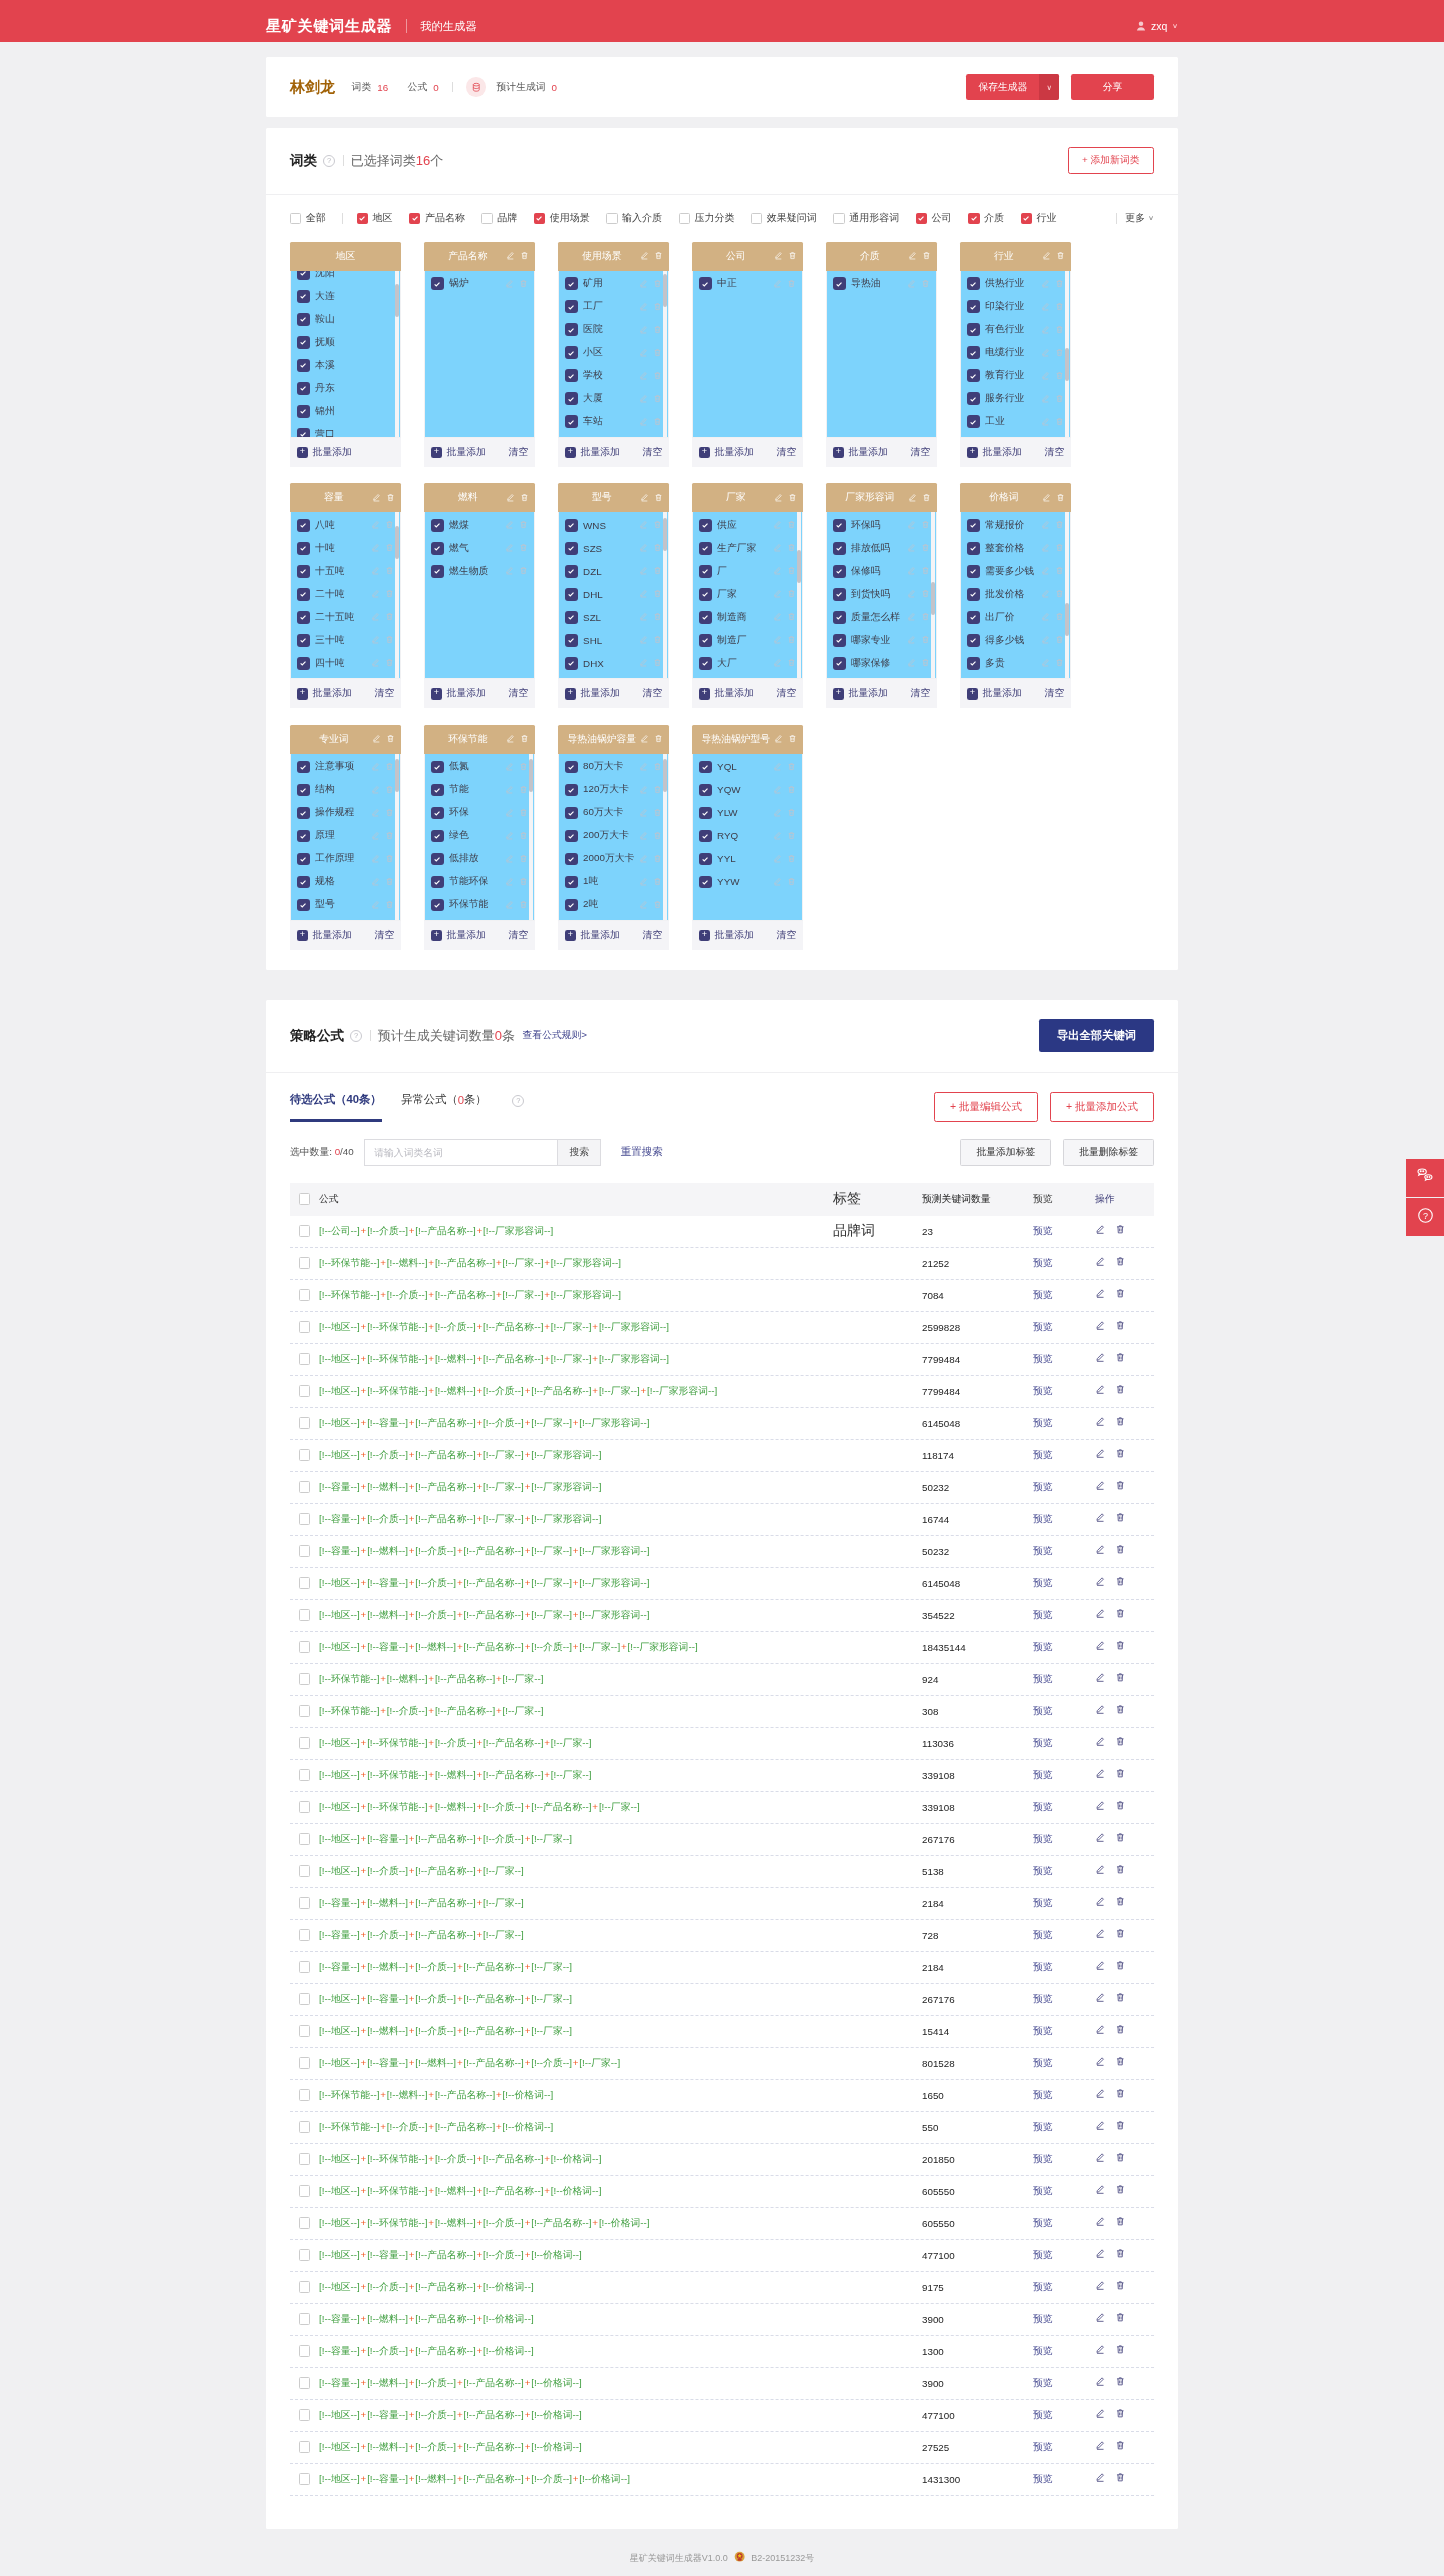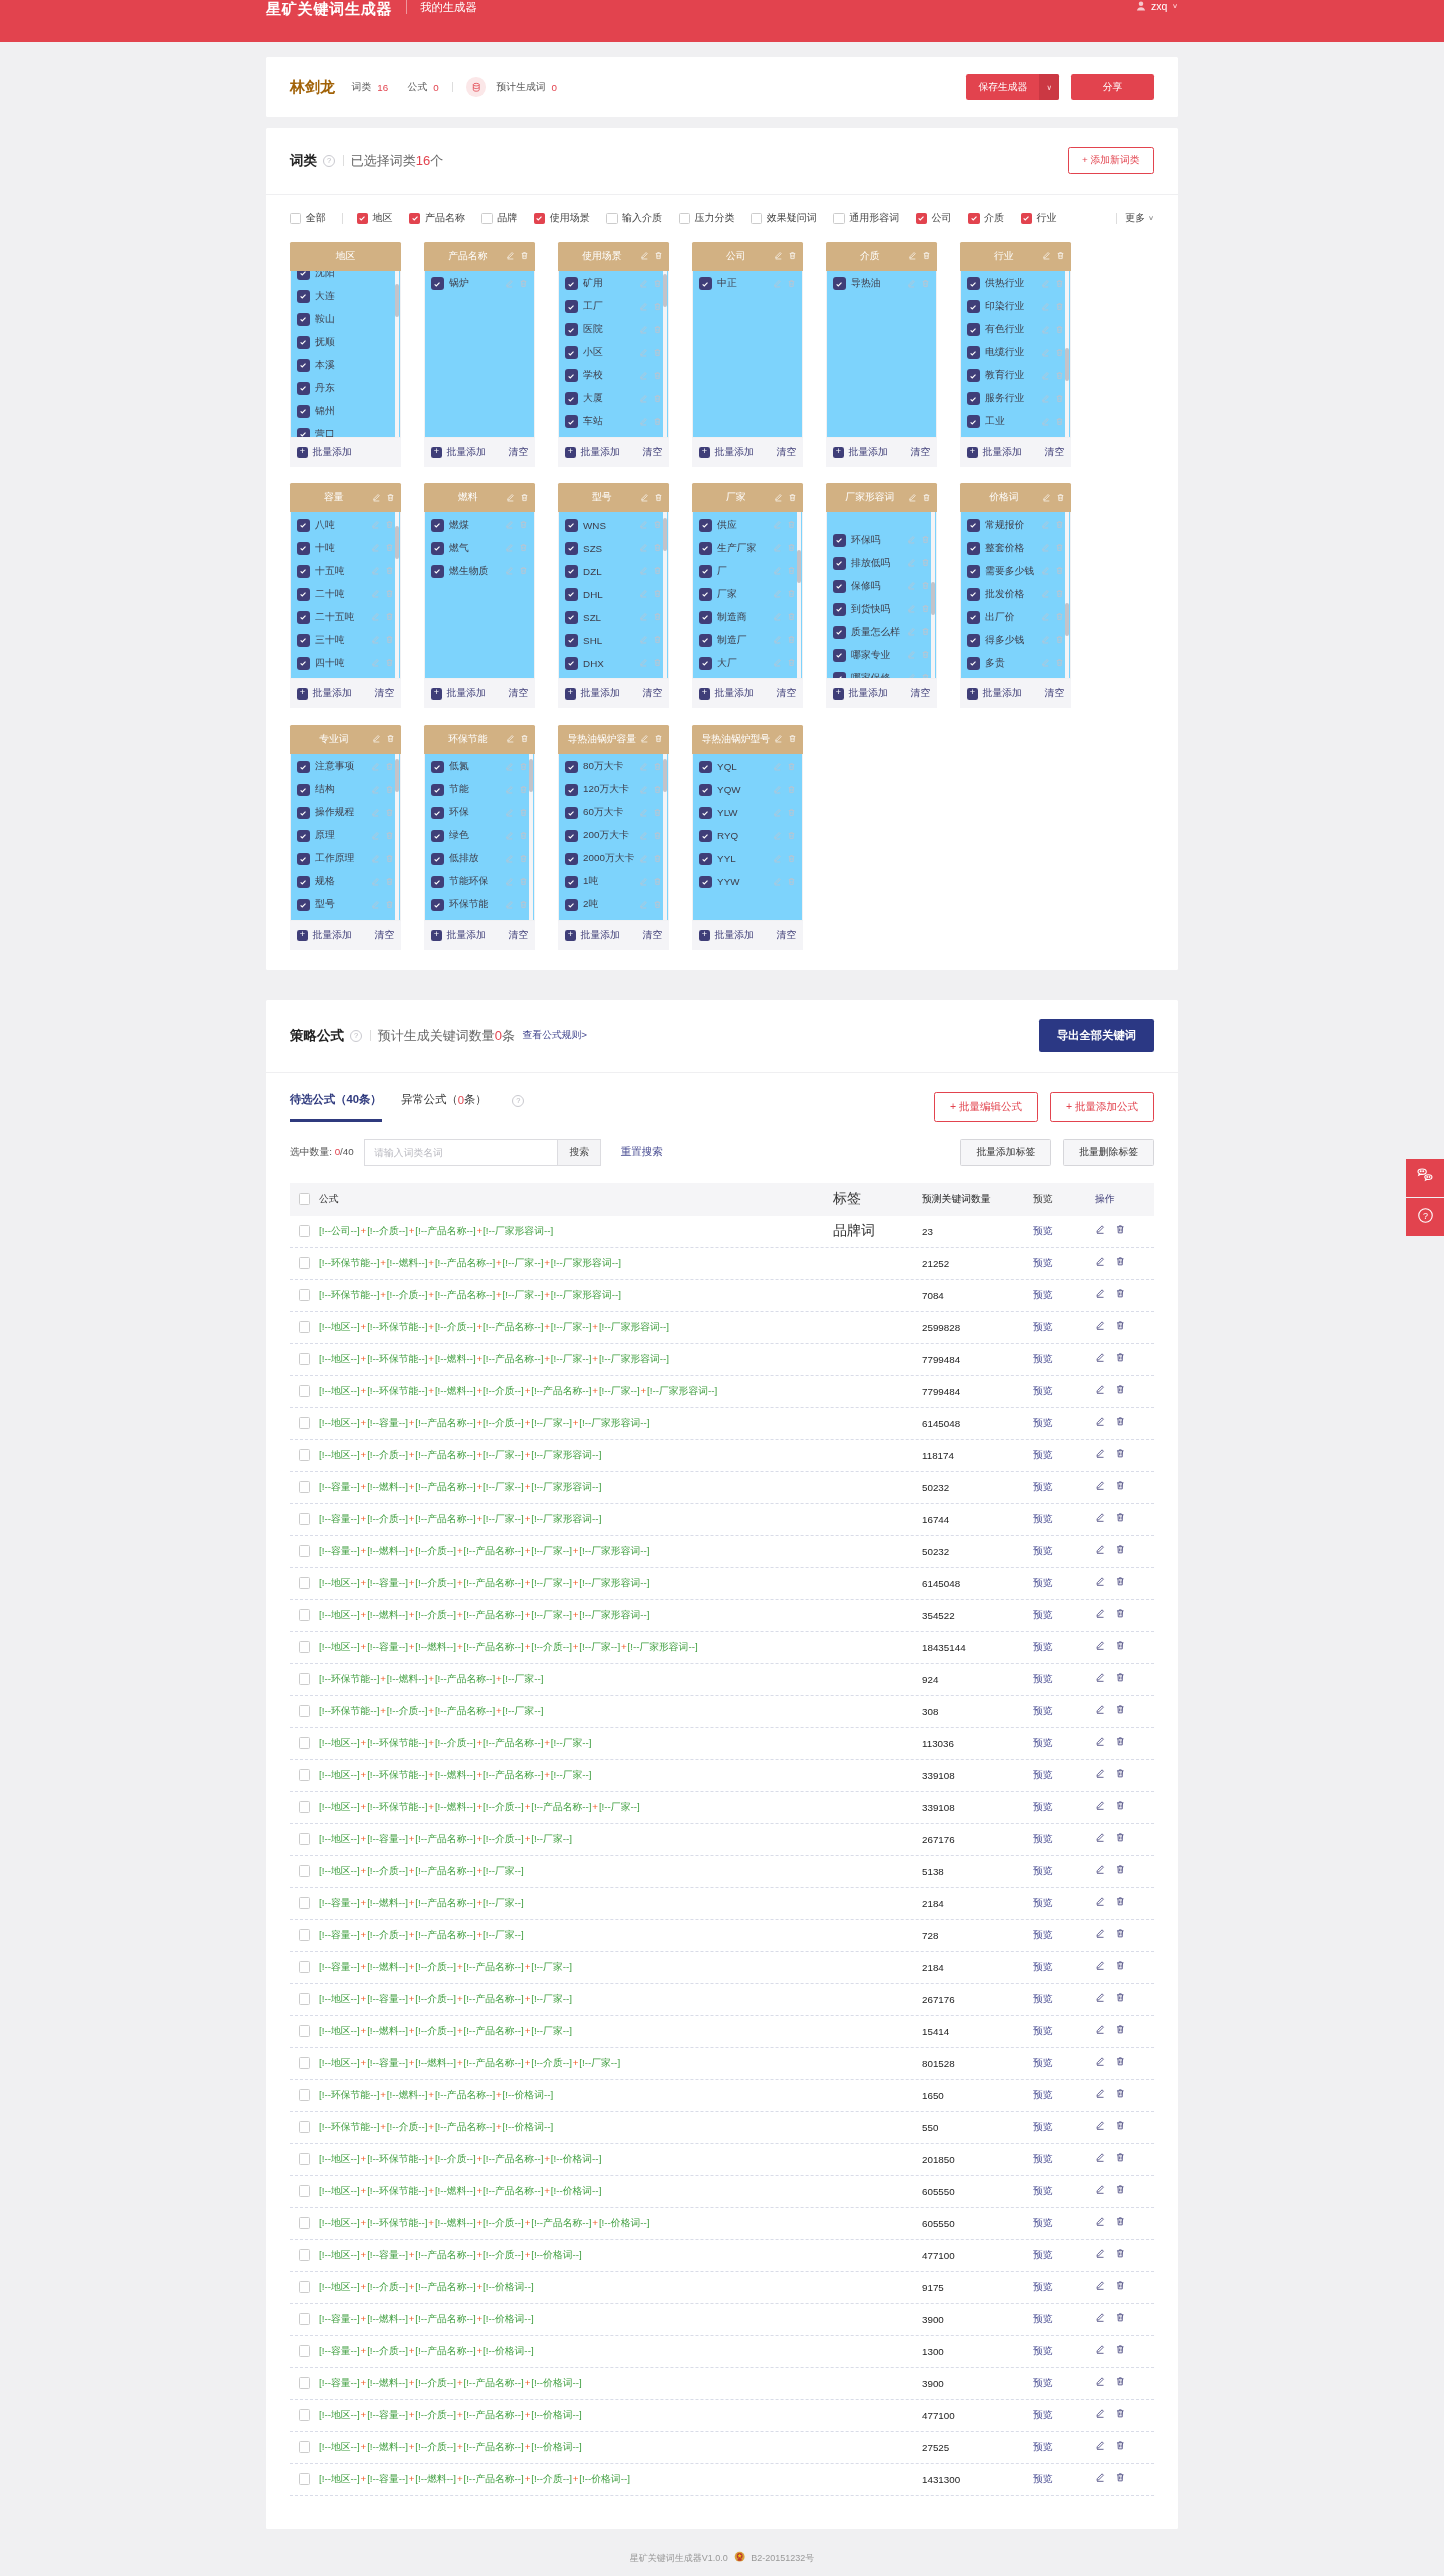--- a/index.html
+++ b/index.html
@@ -2,21 +2,21 @@
 <html style="font-size:12px"><head>
 <meta charset="utf-8">
 <style>
   * { margin:0; padding:0; box-sizing:border-box; }
   html,body { width:1444px; background:#f0f0f2; font-family:"Liberation Sans","DejaVu Sans",sans-serif; }
   body { position:relative; min-height:2576px; }
   .container { width:912px; margin:0 auto; }
 
   
   .topbar { height:42px; background:#e2434e; }
-  .topbar .container { height:52px; display:flex; align-items:flex-start; }
+  .topbar .container { height:52px; display:flex; align-items:center; }
   .brand { color:#fff; font-size:15px; font-weight:bold; letter-spacing:0.8px; }
   .topnav-div { width:0.8px; height:13.5px; background:rgba(255,255,255,.45); margin:0 13.5px; }
   .topnav { color:#fff; font-size:11.3px; cursor:pointer; }
   .top-user { margin-left:auto; display:flex; align-items:center; color:#fff; font-size:10.5px; gap:4.5px; cursor:pointer; }
   .person-ic { width:12px; height:12px; display:inline-block; }
   .chev { font-size:8.3px; color:#ffd2d6; transform:scaleY(.8); }
 
   
   .card { background:#fff; border-radius:1.5px; }
 
@@ -1279,21 +1279,21 @@
               <span><svg viewBox="0 0 16 16" fill="none" stroke="currentColor" stroke-width="1.2">
                   <path d="M10.8 2.8l2 2-7.2 7.2-2.7.7.7-2.7z"></path>
                   <path d="M3 14.2h10"></path>
                 </svg></span>
               <span><svg viewBox="0 0 16 16" fill="none" stroke="currentColor" stroke-width="1.2">
                   <path d="M3 4.3h10M6.4 4V2.8h3.2V4M4.5 4.3l.5 9.2h6l.5-9.2M6.7 6.8v4.4M9.3 6.8v4.4"></path>
                 </svg></span>
             </span>
           </div>
           <div class="wbody">
-            <div class="witems" style="margin-top:15px">
+            <div class="witems" style="margin-top:0px">
               <div class="witem">
                 <span class="wcb">
                   <svg viewBox="0 0 12 12" width="8.3" height="8.3">
                     <path d="M2.4 6.3l2.3 2.3 4.7-4.9" stroke="#fff" stroke-width="1.7" fill="none"></path>
                   </svg>
                 </span>
                 <span class="wlabel">环保吗</span>
                 <span class="wicons">
                   <span><svg viewBox="0 0 16 16" fill="none" stroke="currentColor" stroke-width="1.2">
                       <path d="M10.8 2.8l2 2-7.2 7.2-2.7.7.7-2.7z"></path>

